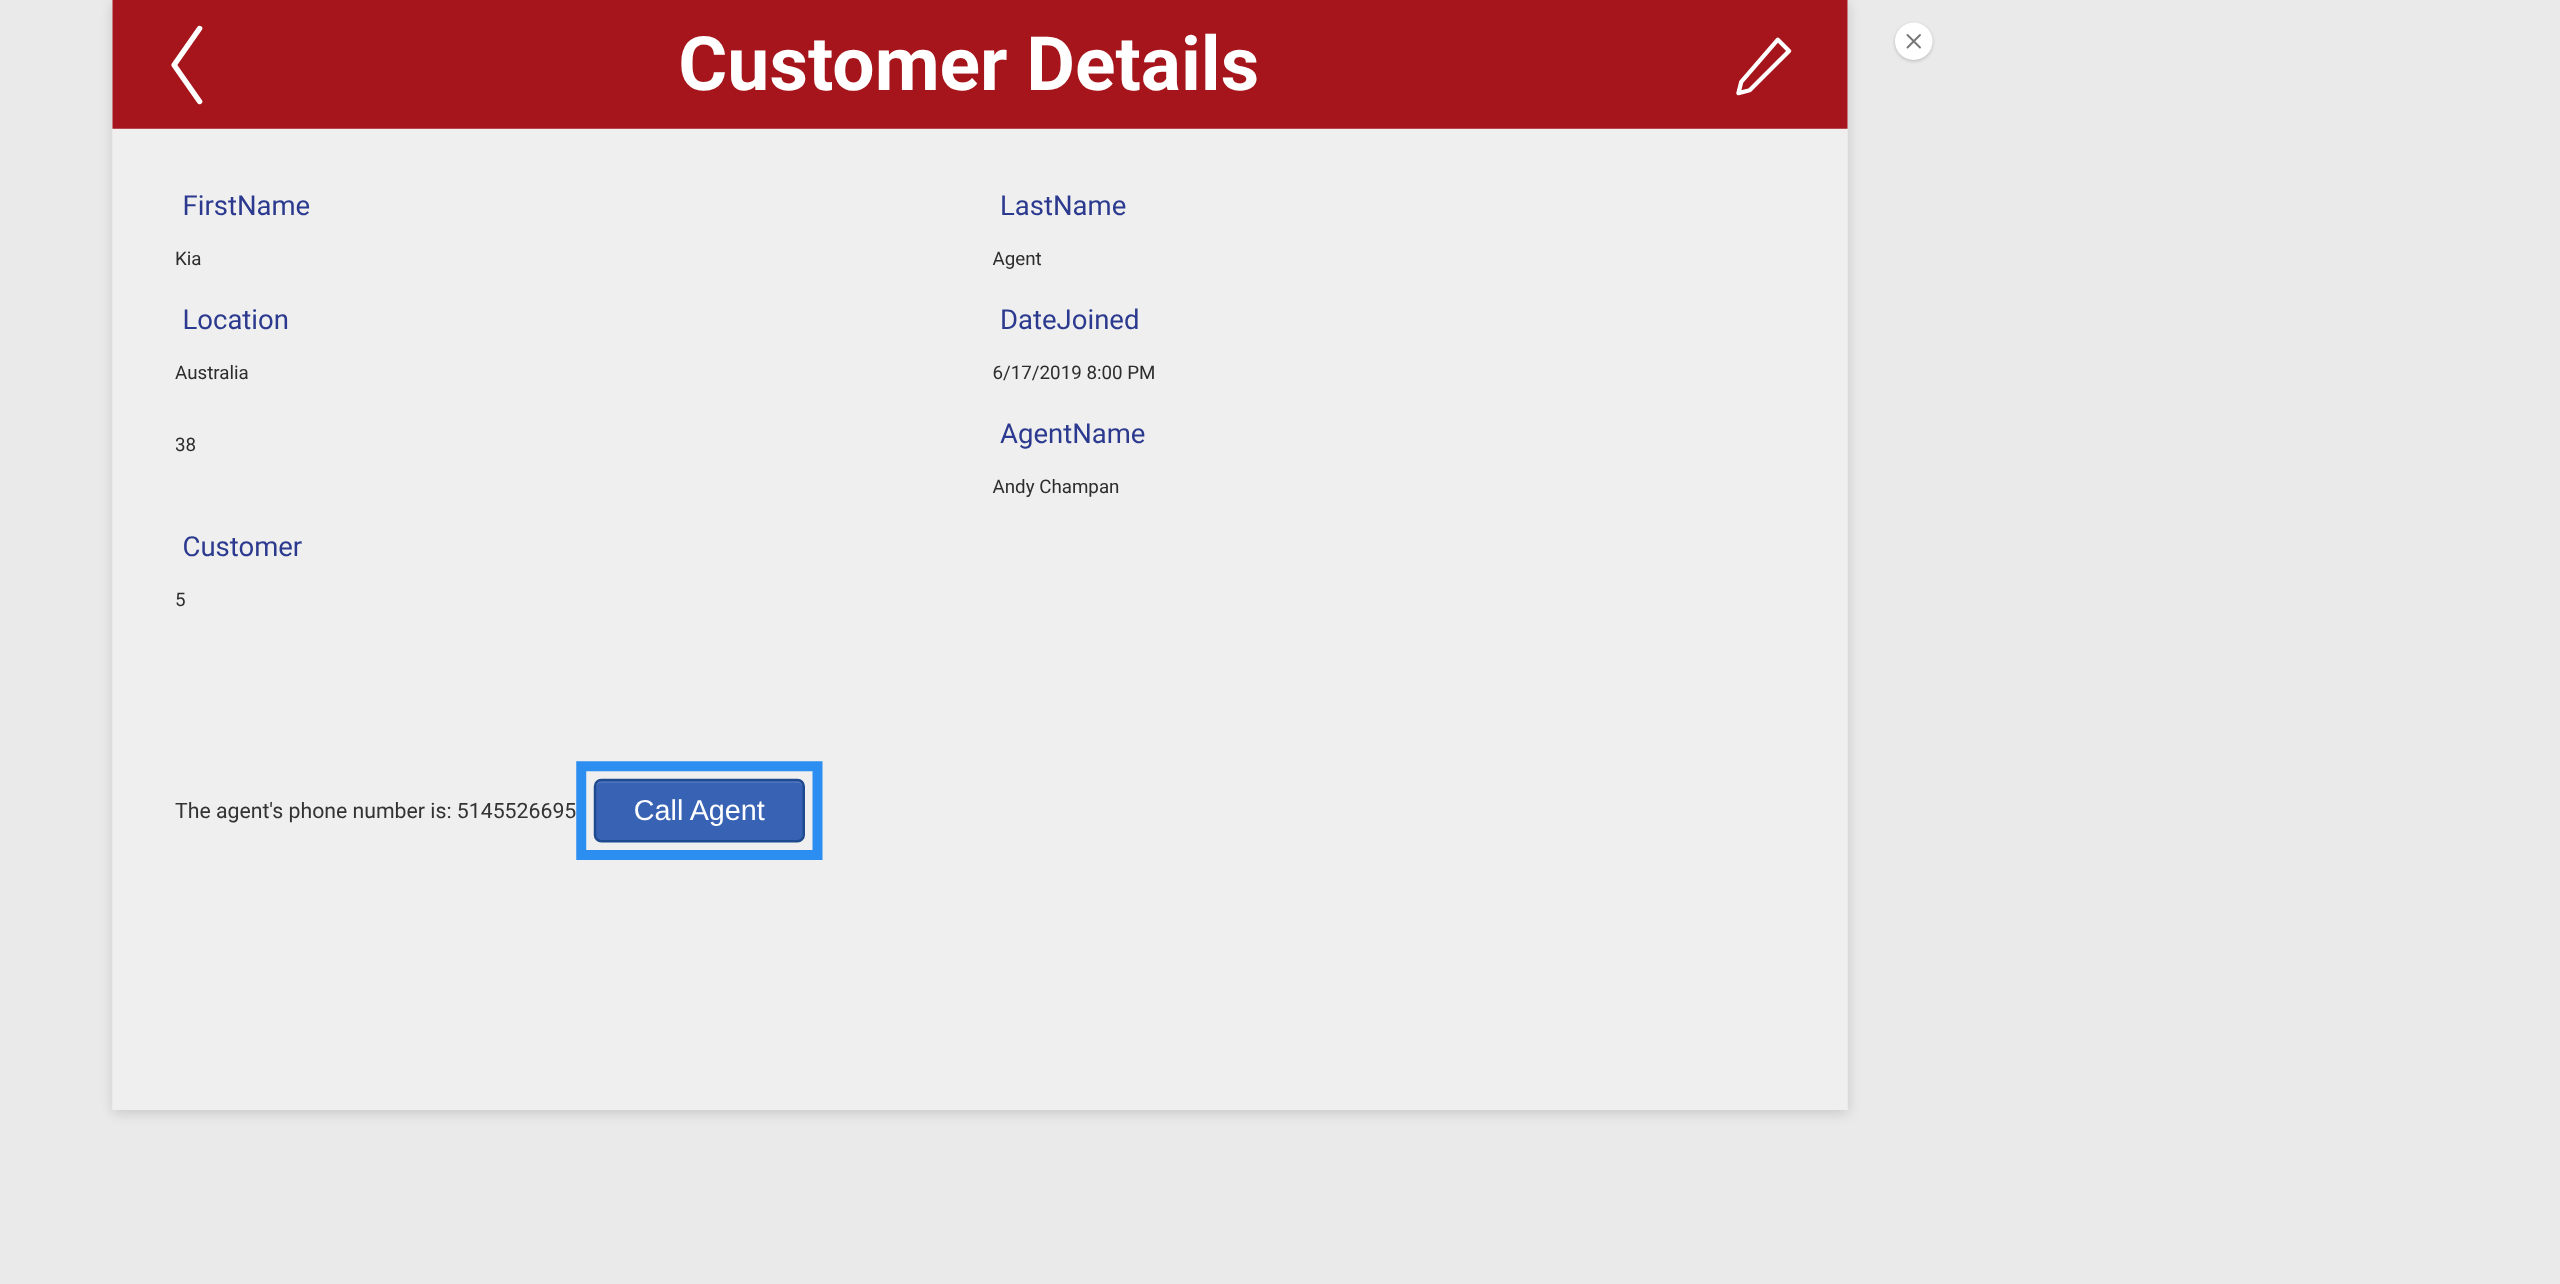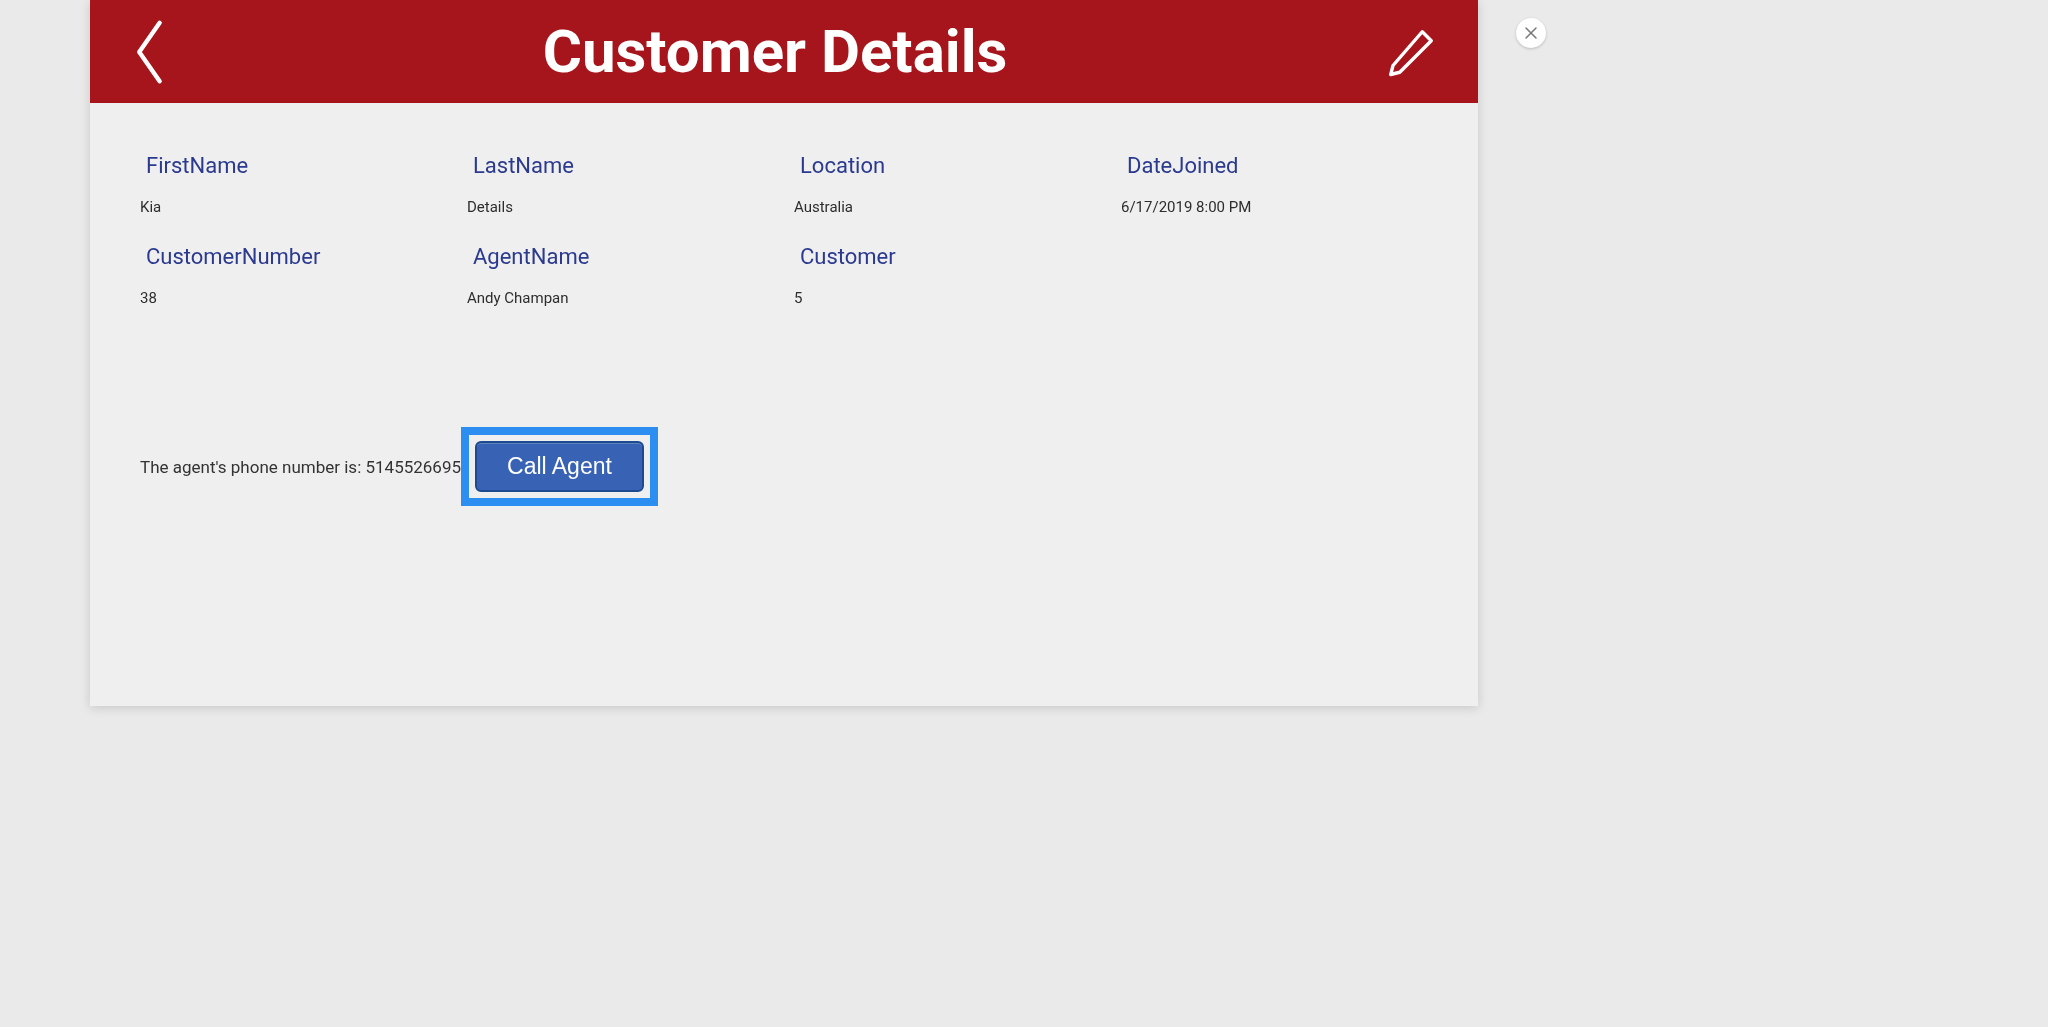--- a/index.html
+++ b/index.html
@@ -58,21 +58,21 @@
     .edit-btn svg {
       width: 54px;
       height: 54px;
     }
     .content {
       padding: 50px 50px 200px 50px;
       background: #efefef;
     }
     .fields-grid {
       display: grid;
-      grid-template-columns: repeat(4, 1fr);
+      grid-template-columns: repeat(2, 1fr);
       column-gap: 20px;
       row-gap: 28px;
     }
     .field {
       display: flex;
       flex-direction: column;
     }
     .field-label {
       color: #2b3a8f;
       font-size: 22px;
@@ -150,32 +150,31 @@
   </div>
 
   <div class="content">
     <div class="fields-grid">
       <div class="field">
         <div class="field-label">FirstName</div>
         <div class="field-value">Kia</div>
       </div>
       <div class="field">
         <div class="field-label">LastName</div>
-        <div class="field-value">Details</div>
+        <div class="field-value">Agent</div>
       </div>
       <div class="field">
         <div class="field-label">Location</div>
         <div class="field-value">Australia</div>
       </div>
       <div class="field">
         <div class="field-label">DateJoined</div>
         <div class="field-value">6/17/2019 8:00 PM</div>
       </div>
       <div class="field">
-        <div class="field-label">CustomerNumber</div>
         <div class="field-value">38</div>
       </div>
       <div class="field">
         <div class="field-label">AgentName</div>
         <div class="field-value">Andy Champan</div>
       </div>
       <div class="field">
         <div class="field-label">Customer</div>
         <div class="field-value">5</div>
       </div>

